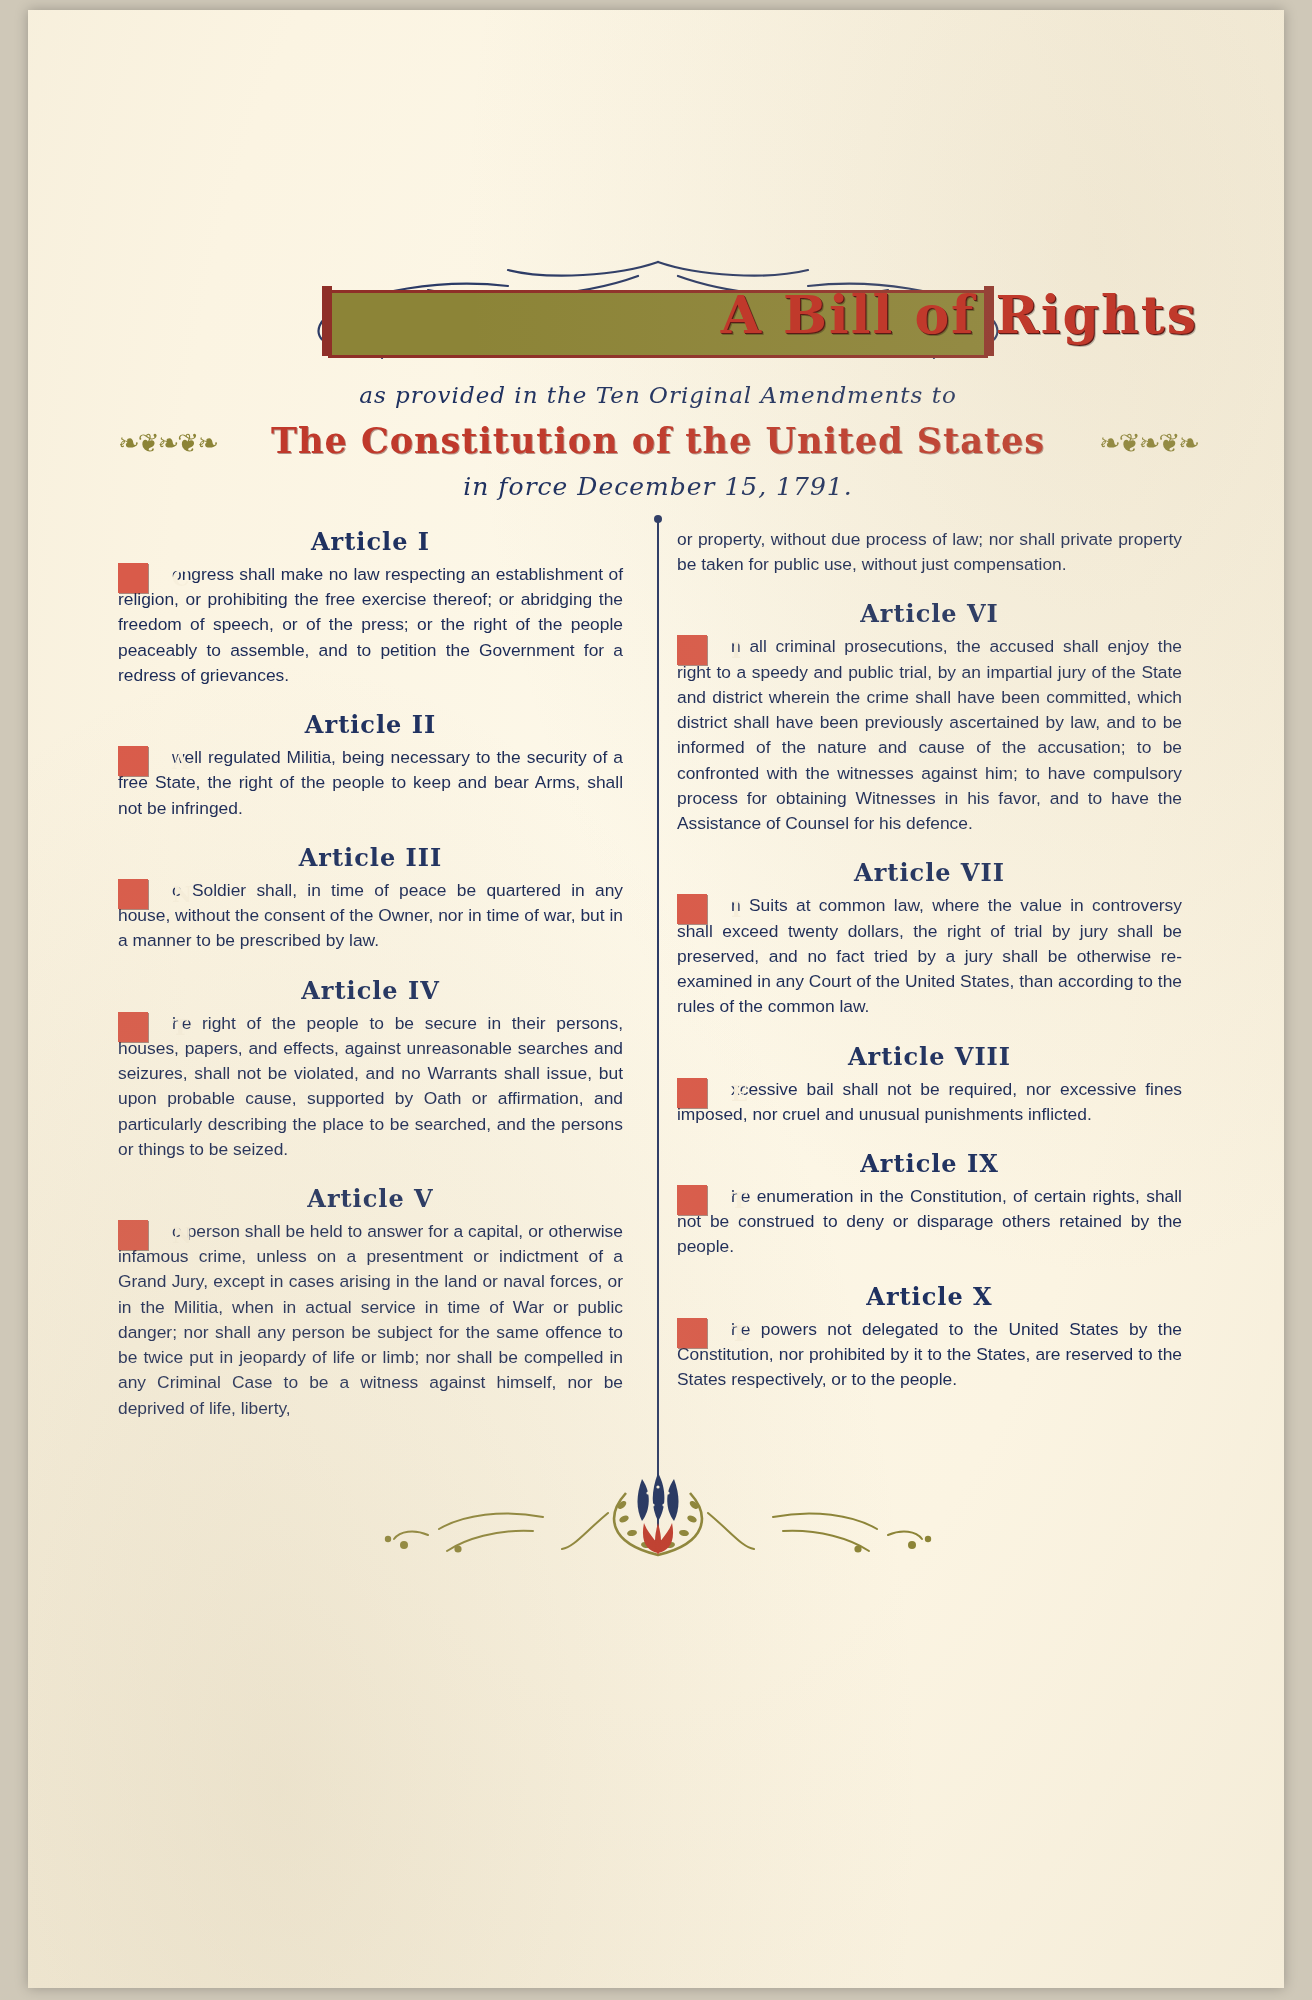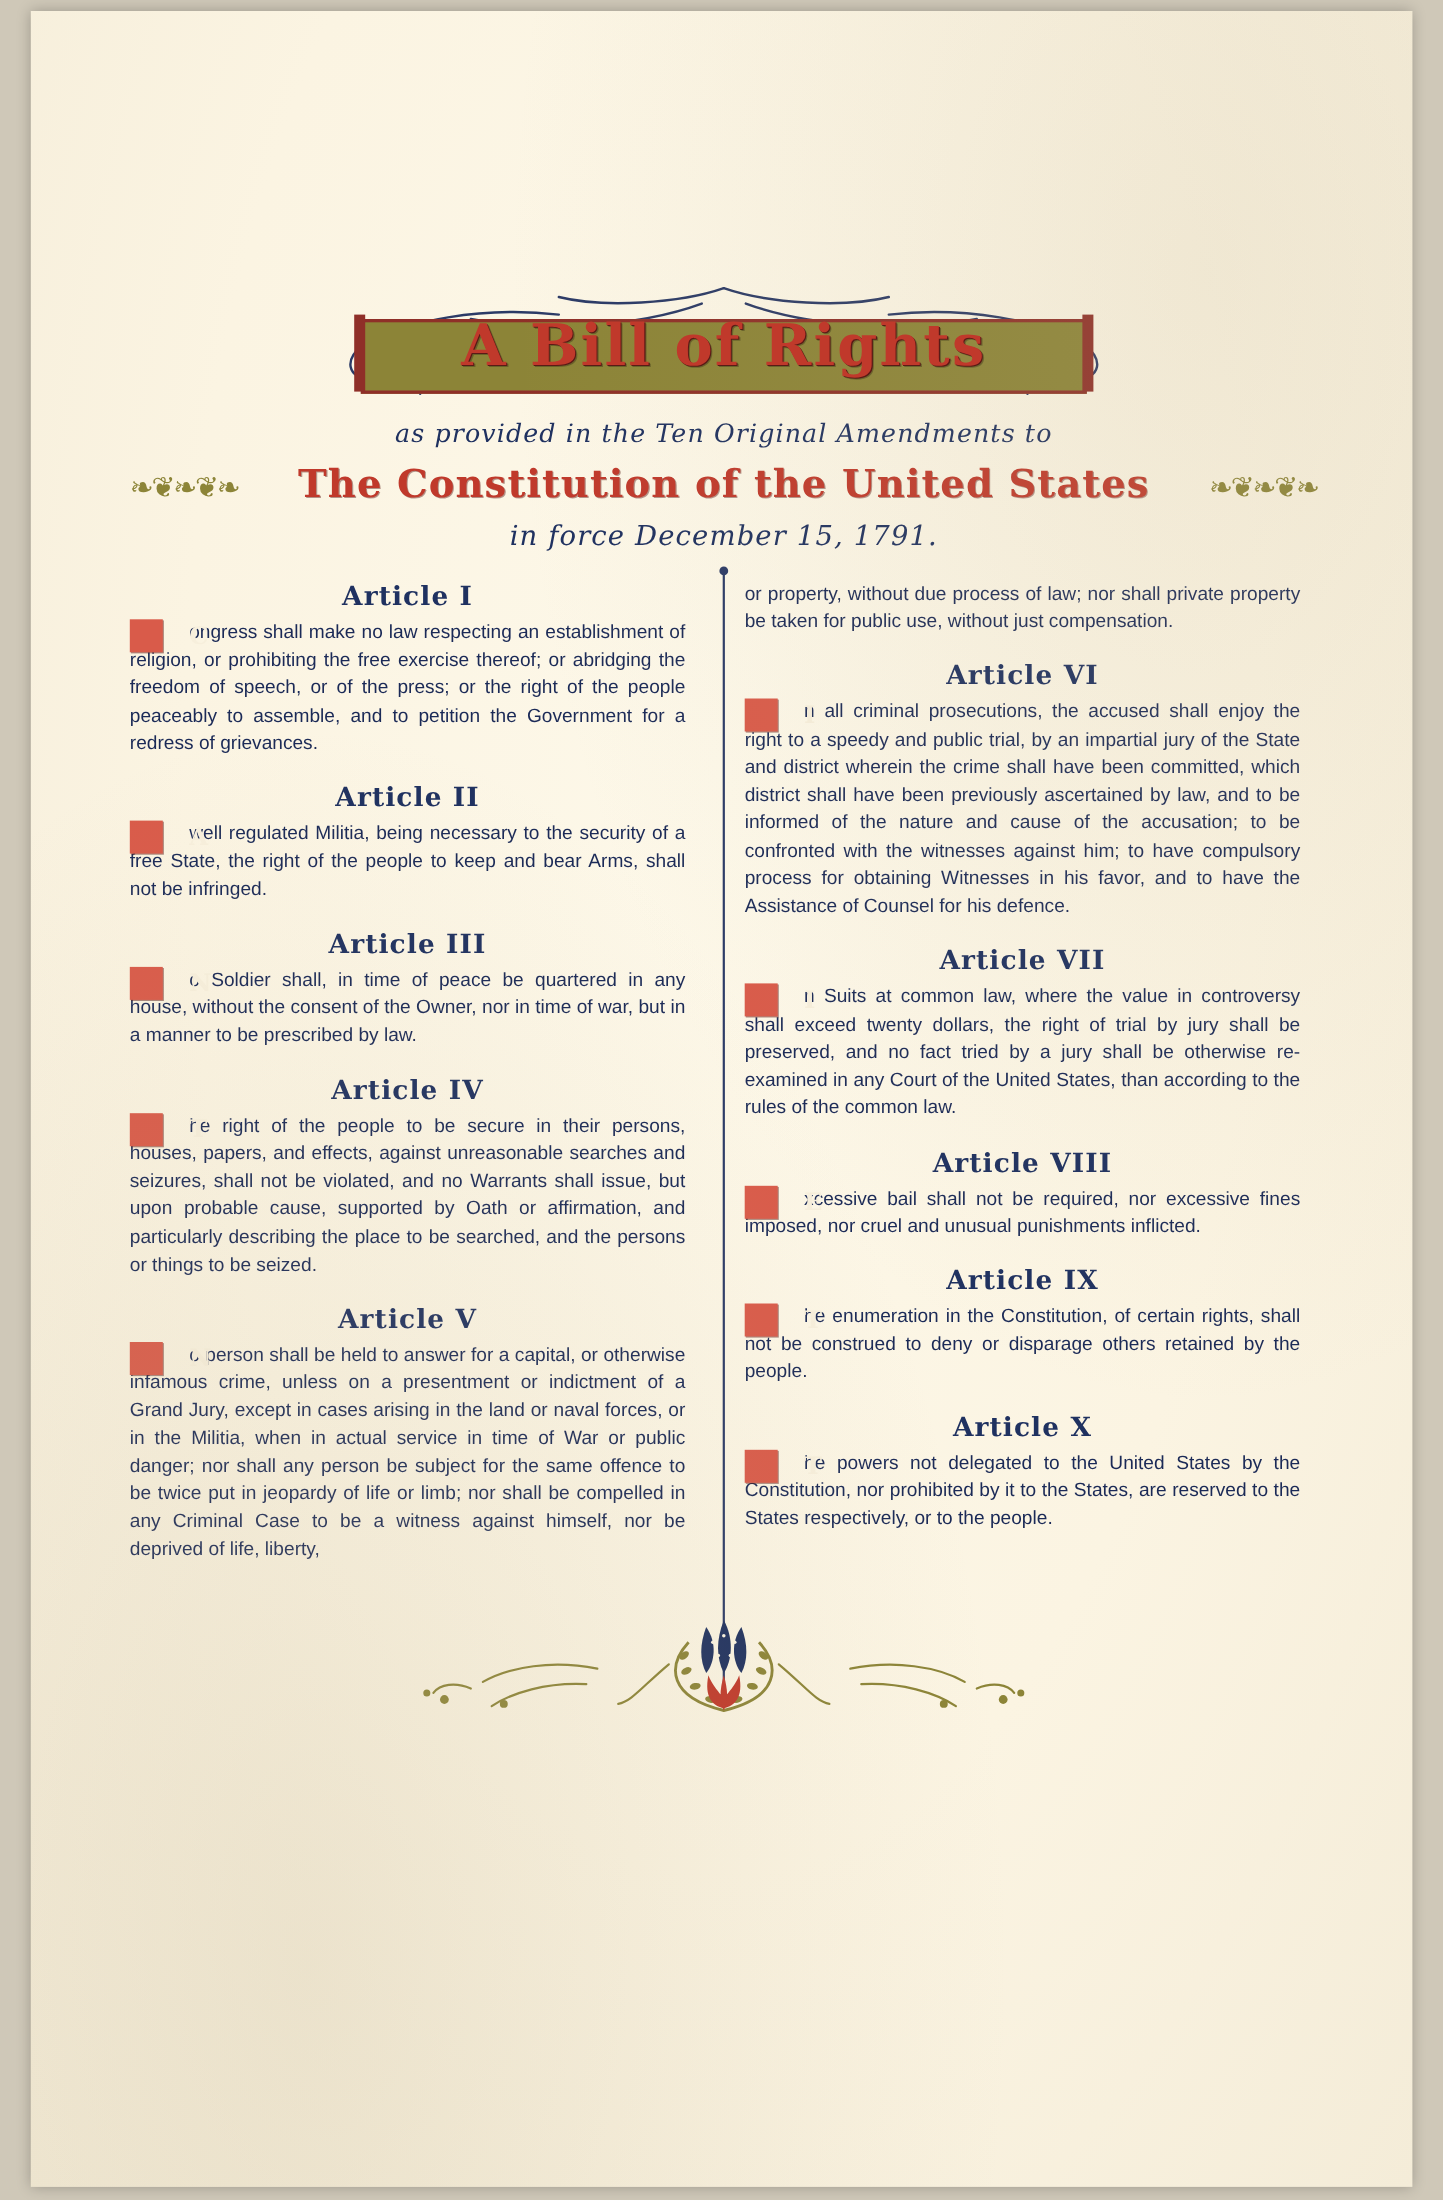--- a/index.html
+++ b/index.html
@@ -54,20 +54,21 @@
   .flourish-top {
     position: relative;
     height: 90px;
   }
   .flourish-top svg { display: block; margin: 0 auto; }
 
   .banner-wrap {
     position: relative;
     margin-top: -58px;
     height: 86px;
+    text-align: right;
   }
   .banner {
     position: absolute;
     left: 50%;
     transform: translateX(-50%);
     top: 8px;
     width: 660px;
     height: 62px;
     background: #8c8437;
     border-top: 3px solid #8f2f28;

